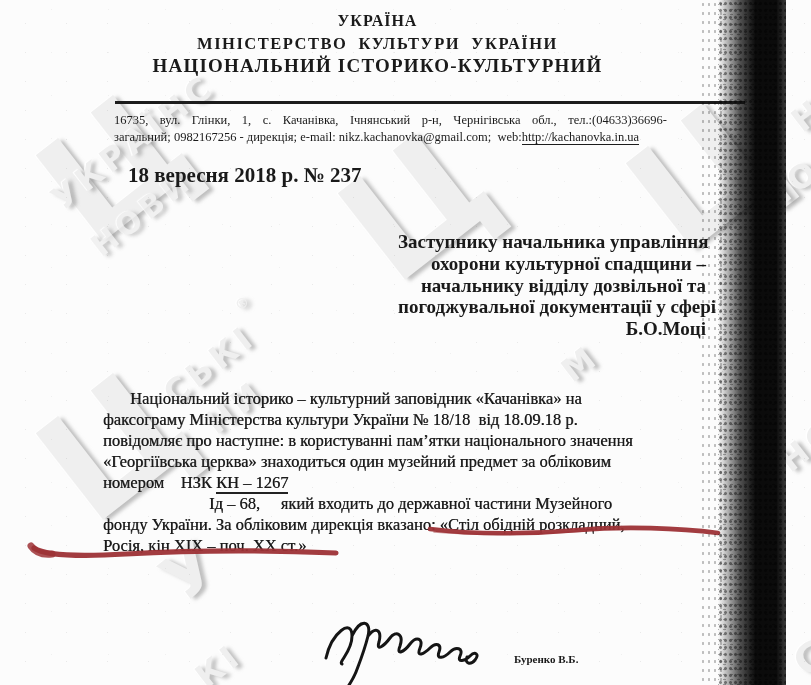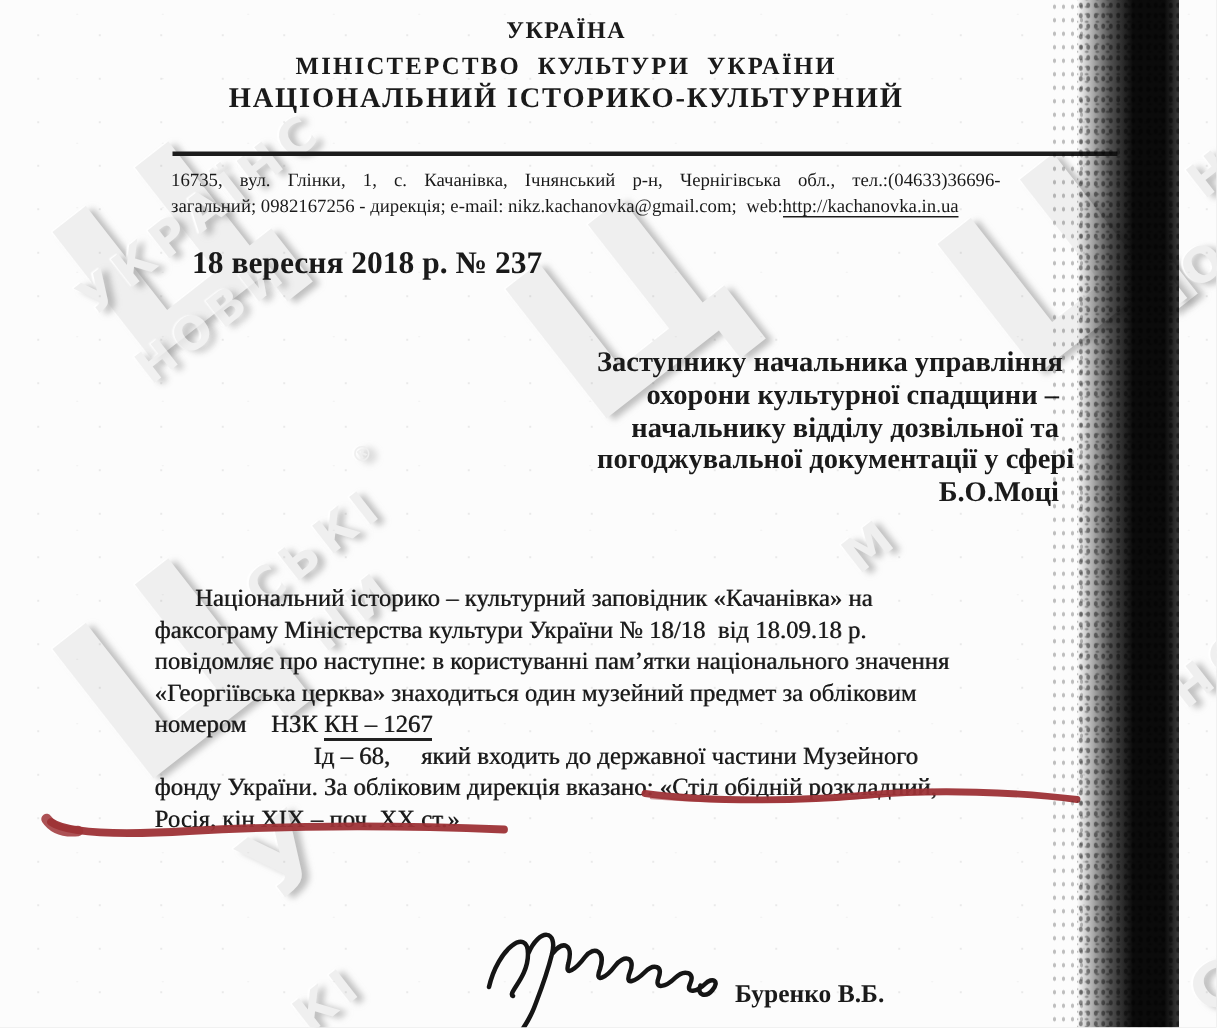--- a/index.html
+++ b/index.html
@@ -64,21 +64,21 @@
   .b-line{white-space:pre;height:21px;}
   .ind1{padding-left:27px;}
   .ind2{padding-left:106px;}
   .u-ink{border-bottom:2px solid #222;}
 
   .annot{position:absolute;z-index:4;pointer-events:none;}
   .red1{left:424px;top:519px;}
   .red2{left:26px;top:538px;}
 
   .sig-title{position:absolute;left:130px;top:653px;font-size:17px;font-weight:bold;white-space:pre;margin-top:48px;}
-  .sig-name{position:absolute;left:490px;top:653px;font-size:17px;font-weight:bold;white-space:pre;}
+  .sig-name{position:absolute;left:514px;top:653px;font-size:11px;font-weight:bold;white-space:pre;}
   .sig-svg{position:absolute;left:312px;top:606px;z-index:4;overflow:visible;}
 
   
   .scan-band{position:absolute;top:0;left:718px;width:68px;height:685px;z-index:6;
     background:linear-gradient(to right, rgba(10,10,10,0) 0%, rgba(30,30,30,.28) 12%,
       rgba(18,18,18,.72) 32%, #0b0b0b 55%, #0b0b0b 86%, rgba(11,11,11,.8) 100%);}
   .scan-band::before{content:"";position:absolute;inset:0;opacity:.5;
     background-image:
       radial-gradient(rgba(0,0,0,.85) 1px, transparent 1.5px),
       radial-gradient(rgba(0,0,0,.6) 1px, transparent 1.5px);

